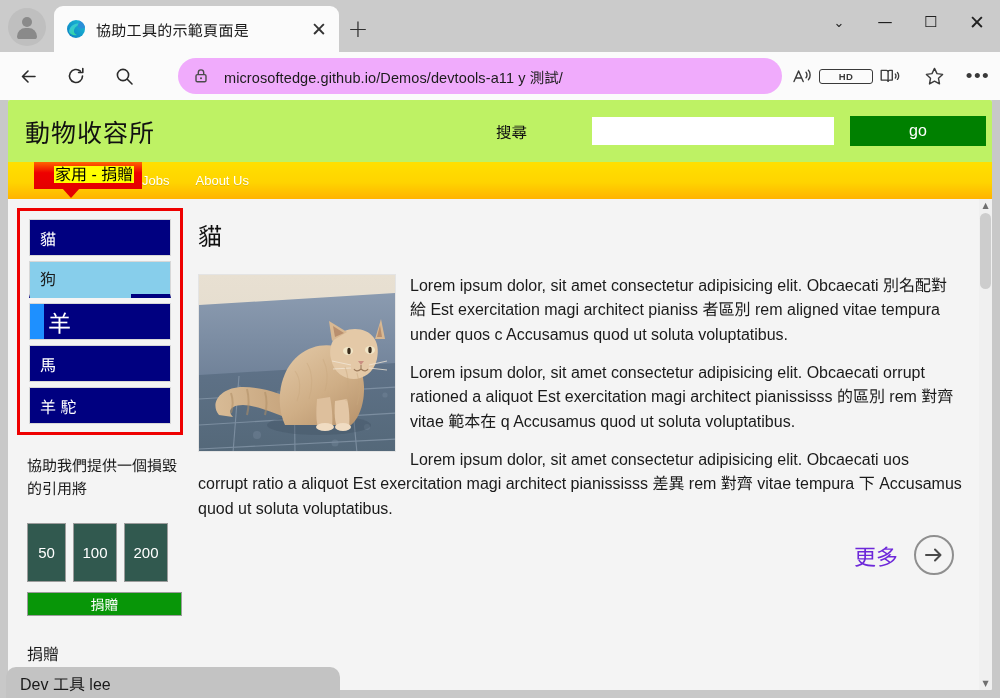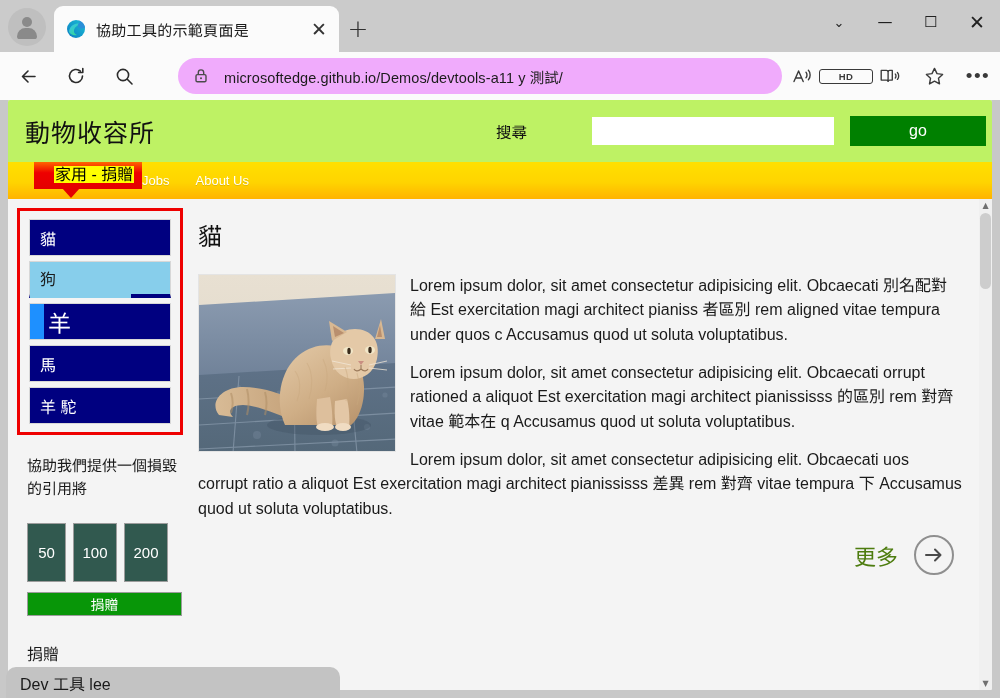--- a/index.html
+++ b/index.html
@@ -331,21 +331,21 @@
     line-height: 1.52;
     margin-bottom: 14px;
   }
   .more-row {
     clear: both;
     display: flex; align-items: center; justify-content: flex-end;
     gap: 16px;
     margin-top: 6px;
     padding-right: 8px;
   }
-  .more-label { font-size: 22px; color: #4d7c0f; }
+  .more-label { font-size: 22px; color: #6d28d9; }
   .more-circle {
     width: 40px; height: 40px; border-radius: 50%;
     border: 2.5px solid #8f8f8f;
     display: flex; align-items: center; justify-content: center;
   }
 
   
   .statusbar {
     position: absolute;
     left: 6px; bottom: 0;

